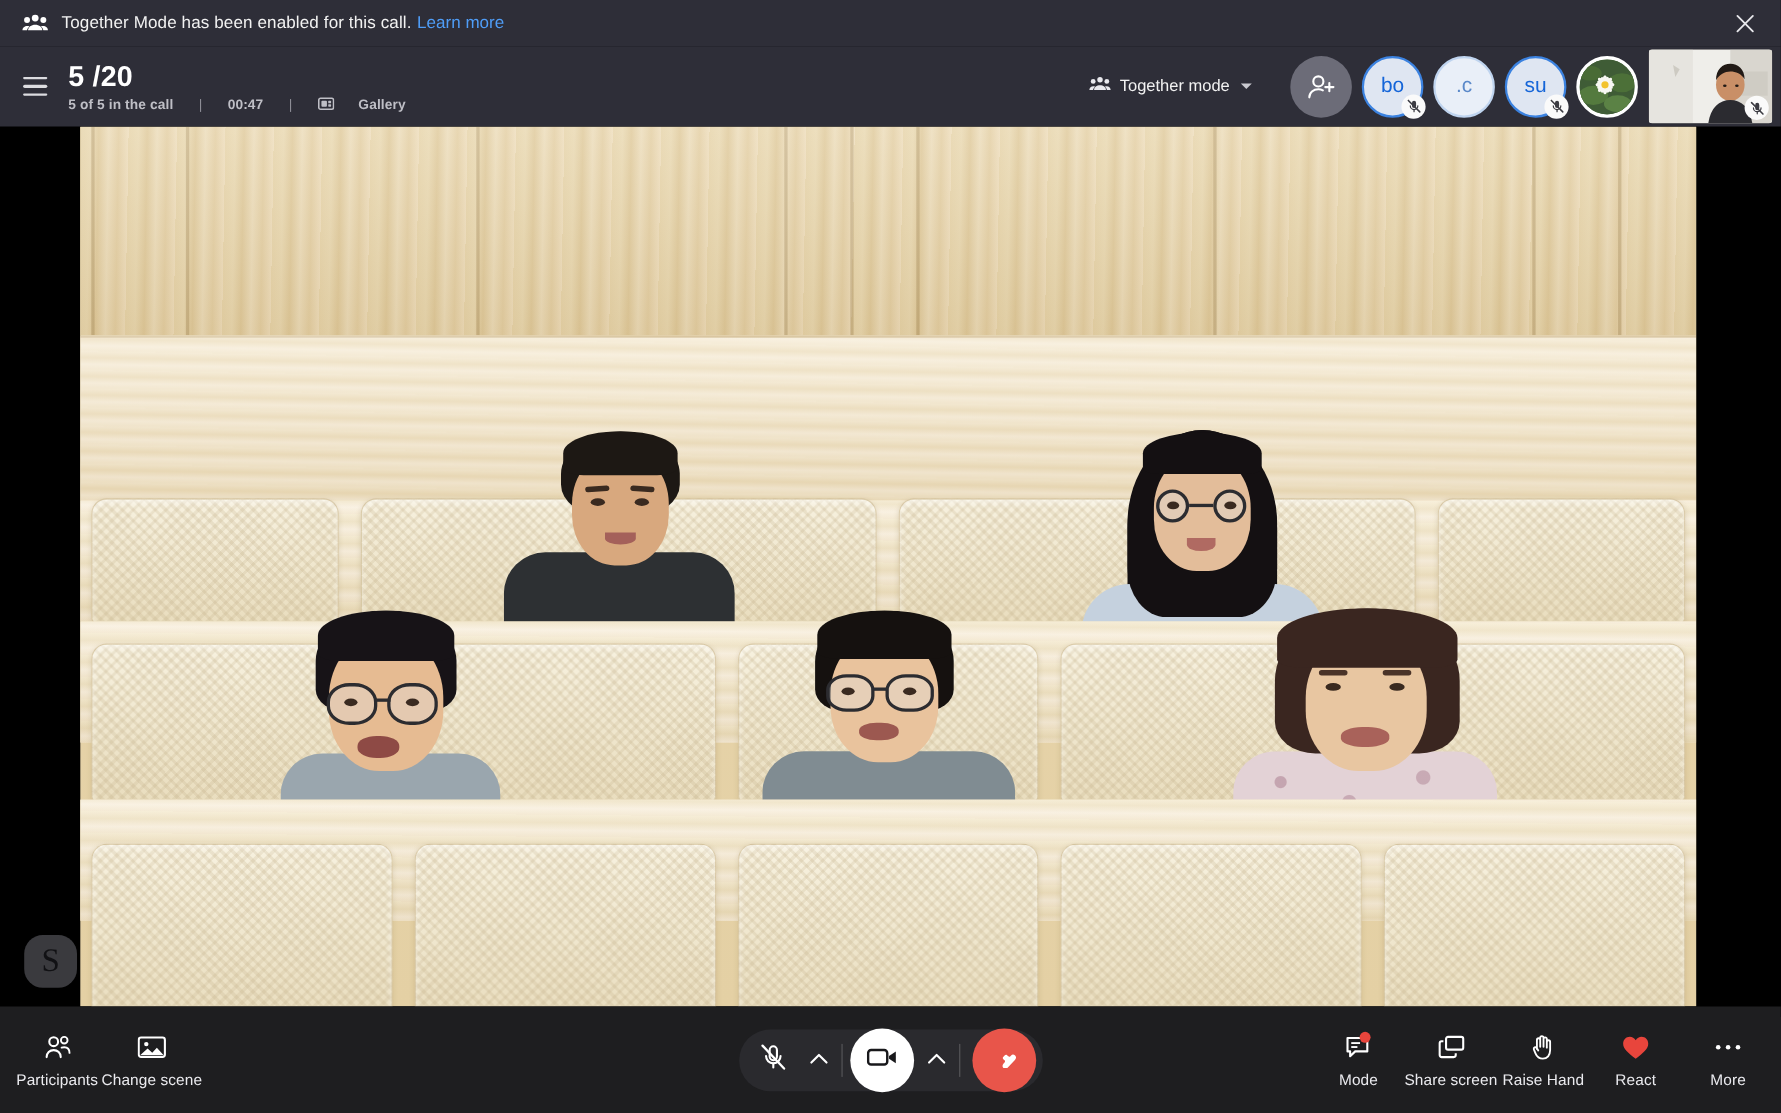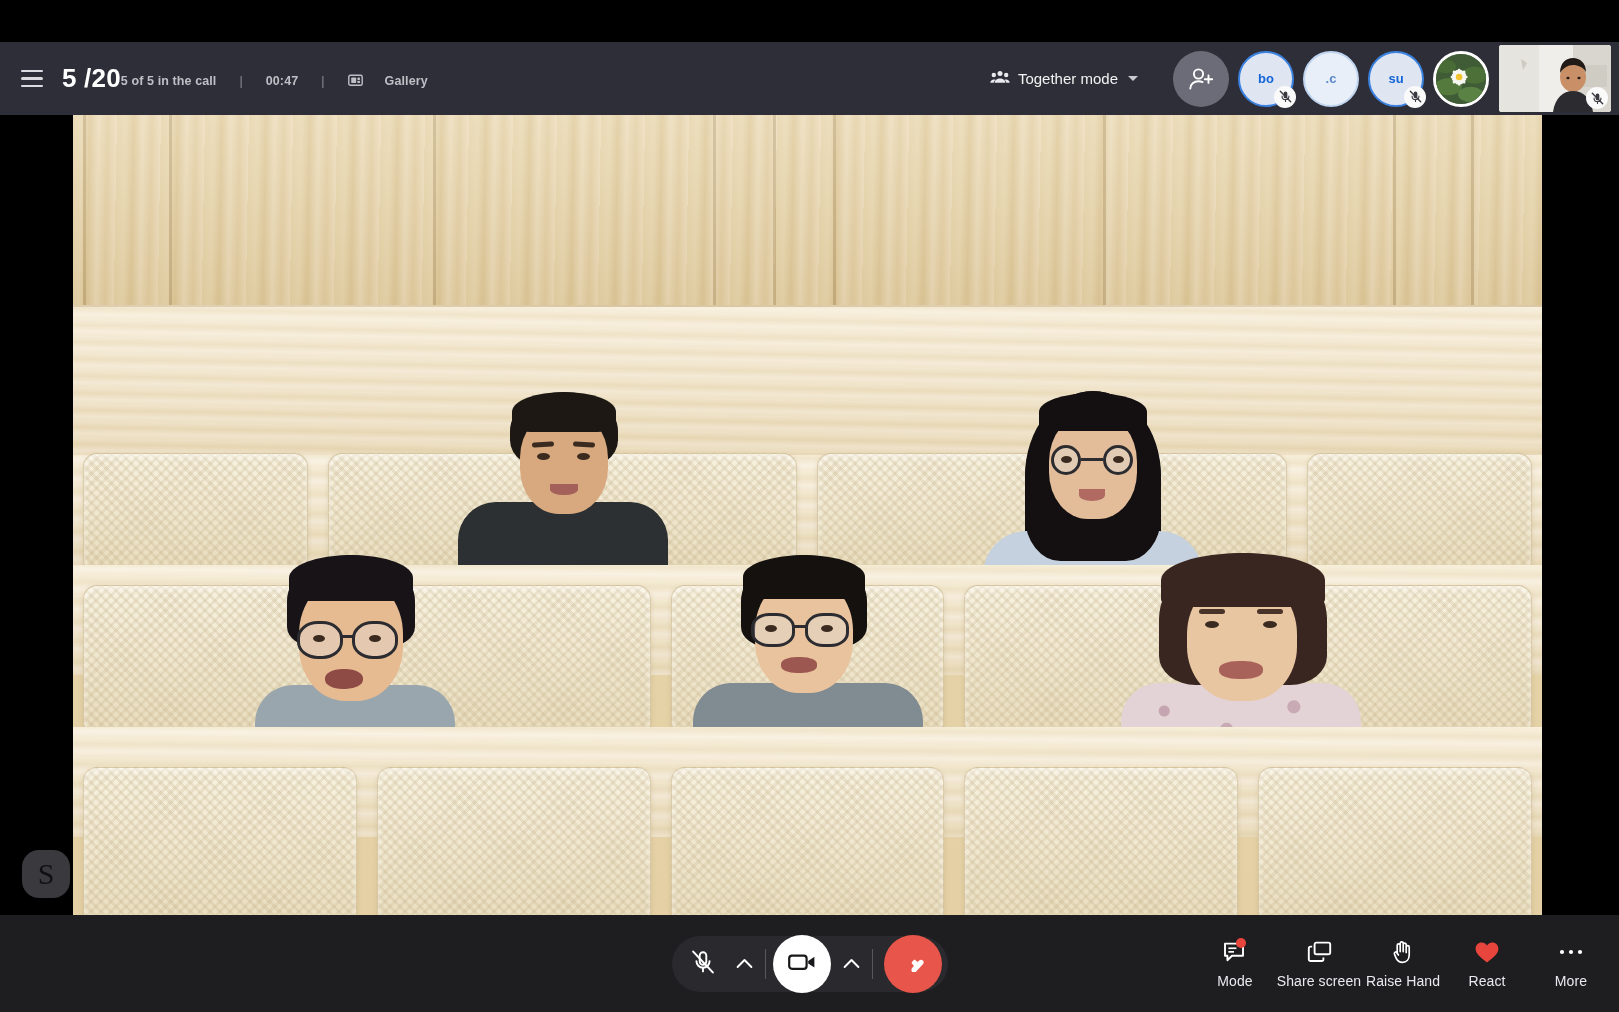--- a/index.html
+++ b/index.html
@@ -48,21 +48,21 @@
     padding: 0 8px 0 12px;
     z-index: 30;
   }
   .hamburger {
     width: 40px; height: 40px; margin-right: 10px;
     display: flex; flex-direction: column; align-items: center; justify-content: center;
     gap: 5px; cursor: pointer; border-radius: 4px;
   }
   .hamburger span { display:block; width: 22px; height: 2.5px; background: #dcdce0; border-radius: 2px; }
 
-  .title-block { display: flex; flex-direction: row; justify-content: center; }
+  .title-block { display: flex; flex-direction: column; justify-content: center; }
   .call-title {
     color: #ffffff; font-size: 26px; font-weight: 700; line-height: 1.1; letter-spacing: .2px;
   }
   .call-sub {
     color: #bfbfc6; font-size: 12.5px; font-weight: 700; margin-top: 4px;
     display: flex; align-items: center; gap: 21px; letter-spacing: .1px;
   }
   .call-sub .sep { color: #8d8d96; font-weight: 400; margin: 0 2px; }
   .gallery-icon { display: inline-flex; align-items: center; margin-right: 1px; }
 
@@ -75,21 +75,21 @@
     cursor: pointer; border-radius: 5px; margin-right: 16px; white-space: nowrap;
   }
   .chev-down { width: 0; height: 0; border-left: 5px solid transparent; border-right: 5px solid transparent;
                border-top: 5px solid #c9c9d0; margin-left: 2px; }
 
   .avatars { display: flex; align-items: center; }
   .avatar-wrap { position: relative; width: 56px; height: 56px; margin-left: 9px; cursor: pointer; }
   .avatar {
     width: 56px; height: 56px; border-radius: 50%;
     display: flex; align-items: center; justify-content: center;
-    font-size: 13px; font-weight: 700;
+    font-size: 19px; font-weight: 400;
     overflow: hidden;
   }
   .avatar.initials { background: #dfe6f2; color: #1565d8; border: 2.5px solid #3b82e0; }
   .avatar.initials.ring-light { background: #e9eff8; color: #5b89c9; border: 2.5px solid #bfd4ef; }
   .avatar.addperson { background: #6c6c78; border: none; }
   .avatar.photo { border: 3px solid #ffffff; background: #4c6b3c; position: relative; }
   .mic-badge {
     position: absolute; right: -2px; bottom: -1px;
     width: 22px; height: 22px; border-radius: 50%;
     background: #fafafa; display: flex; align-items: center; justify-content: center;
@@ -256,20 +256,39 @@
     display: flex; align-items: center; justify-content: center;
     z-index: 20; cursor: pointer;
   }
   .skype-badge .s-letter { color: #111114; font-size: 30px; font-weight: 400; font-family: "Liberation Serif", serif; line-height: 1; }
 </style>
 </head>
 <body>
 
 <div class="app">
 
+  <div class="banner">
+    <span class="banner-icon">
+      <svg width="24" height="18" viewBox="0 0 24 18">
+        <circle cx="12" cy="4.4" r="3.1" fill="#fff"></circle>
+        <circle cx="4.6" cy="6.2" r="2.7" fill="#fff"></circle>
+        <circle cx="19.4" cy="6.2" r="2.7" fill="#fff"></circle>
+        <path d="M5.5 15.6c0-3 2.9-5.2 6.5-5.2s6.5 2.2 6.5 5.2z" fill="#fff"></path>
+        <path d="M0.4 15.6c0-2.4 2-4 4.4-4 .7 0 1.4.1 2 .4-1.3 1-2.1 2.3-2.2 3.6z" fill="#fff"></path>
+        <path d="M23.6 15.6c0-2.4-2-4-4.4-4-.7 0-1.4.1-2 .4 1.3 1 2.1 2.3 2.2 3.6z" fill="#fff"></path>
+      </svg>
+    </span>
+    <span class="banner-text">Together Mode has been enabled for this call.</span>
+    <a class="banner-link" href="#">Learn more</a>
+    <span class="banner-close">
+      <svg width="19" height="19" viewBox="0 0 19 19">
+        <path d="M2.5 2.5 L16.5 16.5 M16.5 2.5 L2.5 16.5" stroke="#e6e6ea" stroke-width="1.7" stroke-linecap="round"></path>
+      </svg>
+    </span>
+  </div>
 
   <div class="header">
 
     <div class="hamburger">
       <span></span>
         <span></span>
         <span></span>
     </div>
 
     <div class="title-block">
@@ -517,20 +536,46 @@
 
     </div>
   </div>
 
   <div class="skype-badge">
     <span class="s-letter">S</span>
   </div>
 
   <div class="toolbar">
 
+    <div class="tool-left">
+
+      <div class="tool-btn">
+        <span class="ticon">
+          <svg width="25" height="22" viewBox="0 0 25 22">
+            <circle cx="8.8" cy="6" r="4" fill="none" stroke="#fff" stroke-width="1.9"></circle>
+            <path d="M2.4 20c0-3.8 2.8-6.3 6.4-6.3s6.4 2.5 6.4 6.3" fill="none" stroke="#fff" stroke-width="1.9" stroke-linecap="round"></path>
+            <circle cx="18.4" cy="4.6" r="3" fill="none" stroke="#fff" stroke-width="1.7"></circle>
+            <path d="M16 11.4c.8-.3 1.6-.4 2.4-.4 3 0 4.8 2 4.8 5.2" fill="none" stroke="#fff" stroke-width="1.7" stroke-linecap="round"></path>
+          </svg>
+        </span>
+        <span class="tlabel">Participants</span>
+      </div>
+
+      <div class="tool-btn">
+        <span class="ticon">
+          <svg width="26" height="22" viewBox="0 0 26 22">
+            <rect x="1.1" y="2.2" width="23.8" height="17.6" rx="2.2" fill="none" stroke="#fff" stroke-width="1.9"></rect>
+            <circle cx="8" cy="8.2" r="2" fill="#fff"></circle>
+            <path d="M2.6 18.2 l6.6-6.1 4.2 3.9 4.2-4.6 6 6.8z" fill="#fff"></path>
+          </svg>
+        </span>
+        <span class="tlabel">Change scene</span>
+      </div>
+
+    </div>
 
     <div class="center-controls">
 
       <div class="cc-btn">
         <span>
           <svg width="26" height="26" viewBox="0 0 26 26">
             <path d="M13 3.2a3.3 3.3 0 0 1 3.3 3.3v6a3.3 3.3 0 0 1-6.6 0v-6A3.3 3.3 0 0 1 13 3.2z" fill="none" stroke="#fff" stroke-width="1.9"></path>
             <path d="M6.4 12.1a6.6 6.6 0 0 0 13.2 0" fill="none" stroke="#fff" stroke-width="1.9" stroke-linecap="round"></path>
             <path d="M13 18.8v3.6" stroke="#fff" stroke-width="1.9" stroke-linecap="round"></path>
             <path d="M3.2 2.6 L22.8 23.4" stroke="#fff" stroke-width="2.1" stroke-linecap="round"></path>

